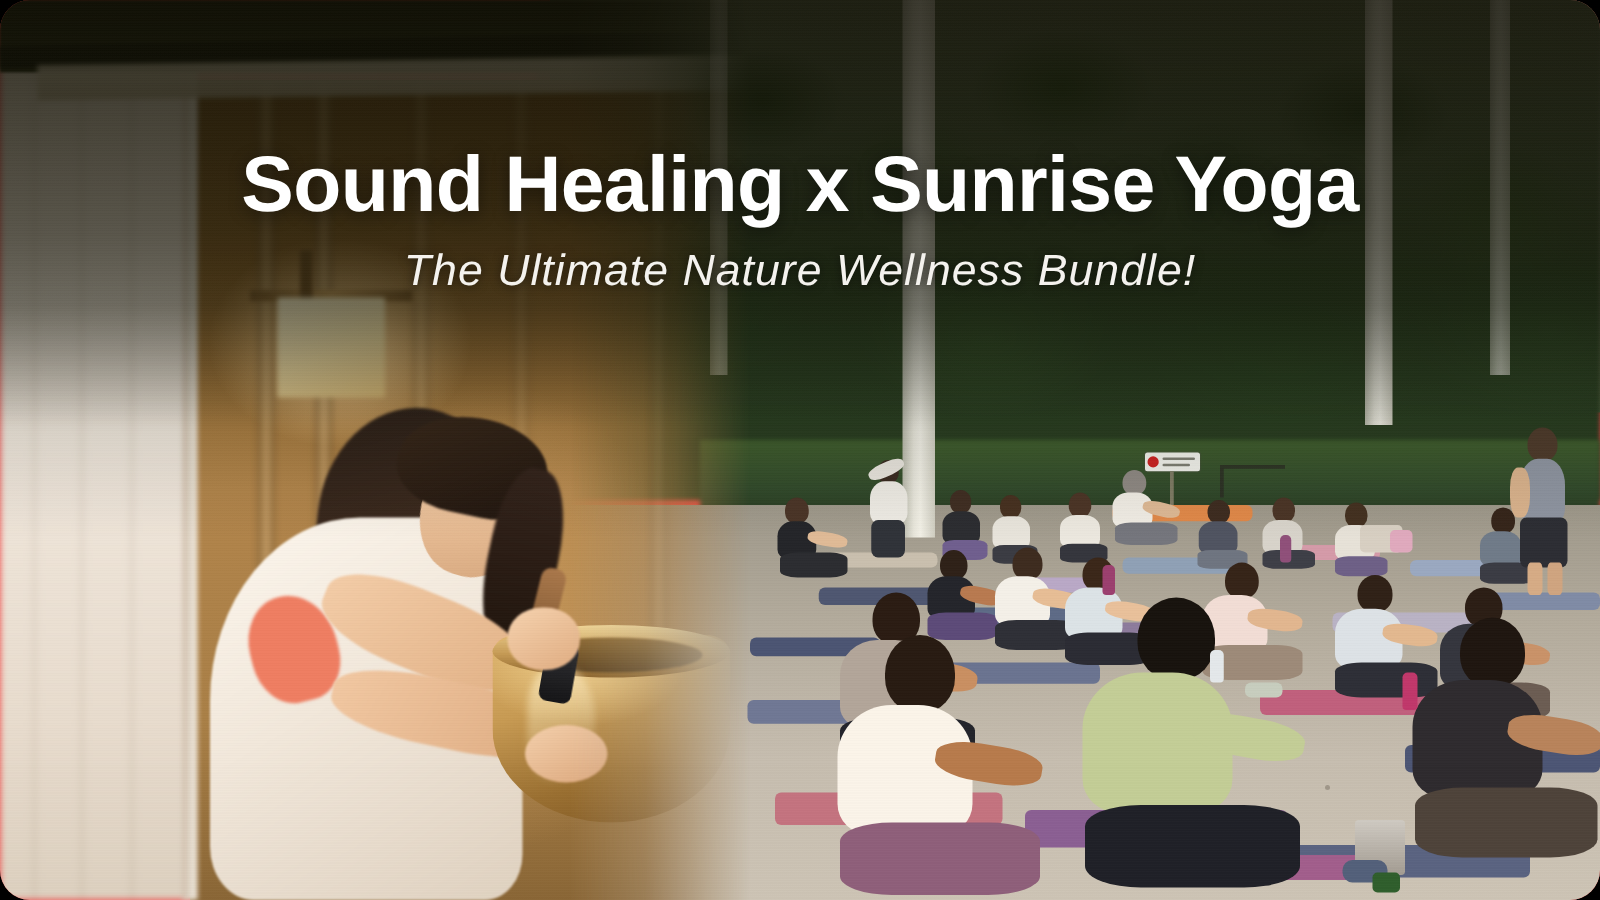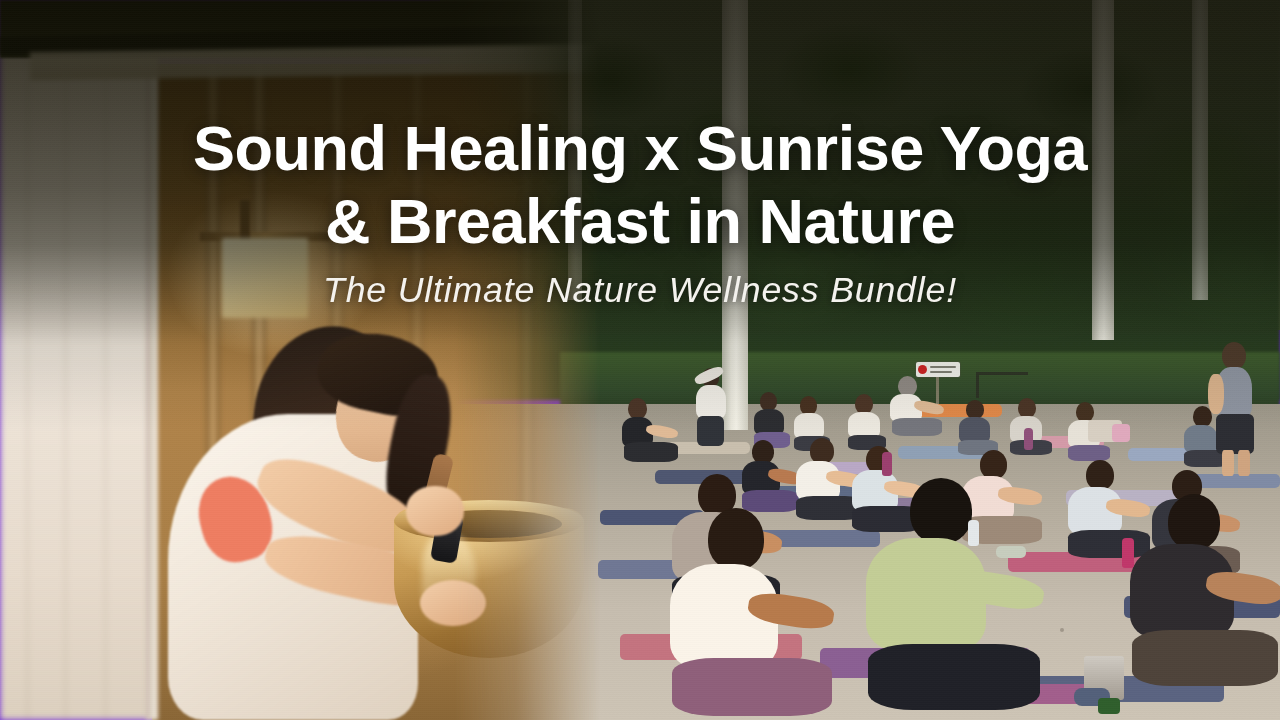--- a/index.html
+++ b/index.html
@@ -2,21 +2,22 @@
 <html><head>
 <meta charset="utf-8">
 <title>Sound Healing x Sunrise Yoga</title>
 <style>
   * { margin:0; padding:0; box-sizing:border-box; }
   html,body { width:1280px; height:720px; overflow:hidden; background:#000; }
   body { font-family:"Liberation Sans", sans-serif; }
 
   #banner {
     position:relative; width:1280px; height:720px; overflow:hidden;
-    background:#6d28d9;
+    background:#ef4444;
+    border-radius:24px;
   }
 
   
   .scene-right {
     position:absolute; left:0; top:0; width:1280px; height:720px;
   }
   
   .sky {
     position:absolute; left:440px; top:0; width:840px; height:330px;
     background:
@@ -540,17 +541,16 @@
       <span class="prac-hand-bot"></span>
     </div>
   </div>
 
   <div class="veil-right"></div>
   <div class="veil-top"></div>
   <div class="grain"></div>
 
   <div class="headline">
     <span class="title-line">Sound Healing x Sunrise Yoga</span>
-    <span class="title-line">&amp; Breakfast in Nature</span>
     <span class="subtitle">The Ultimate Nature Wellness Bundle!</span>
   </div>
 
 </div>
 
 </body></html>

